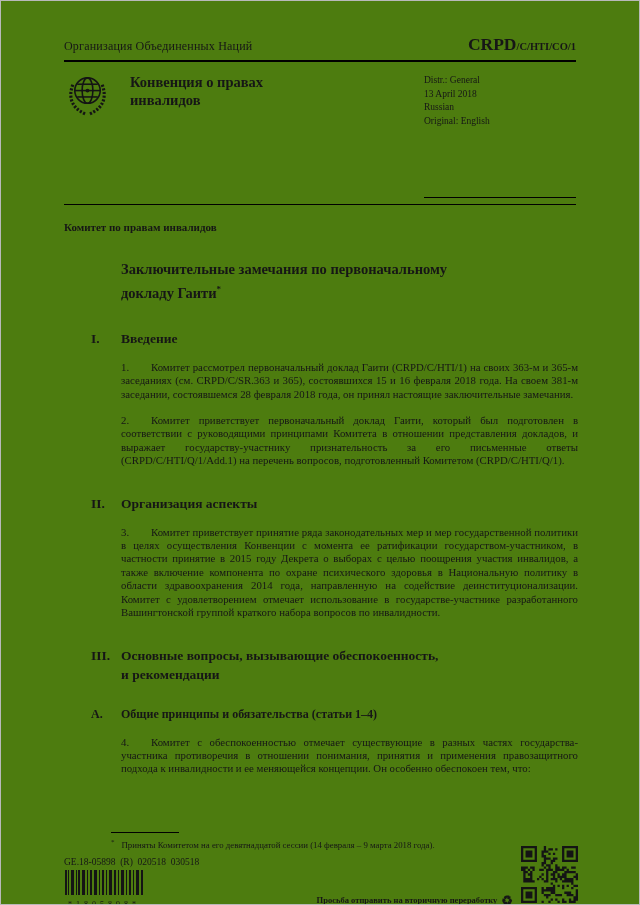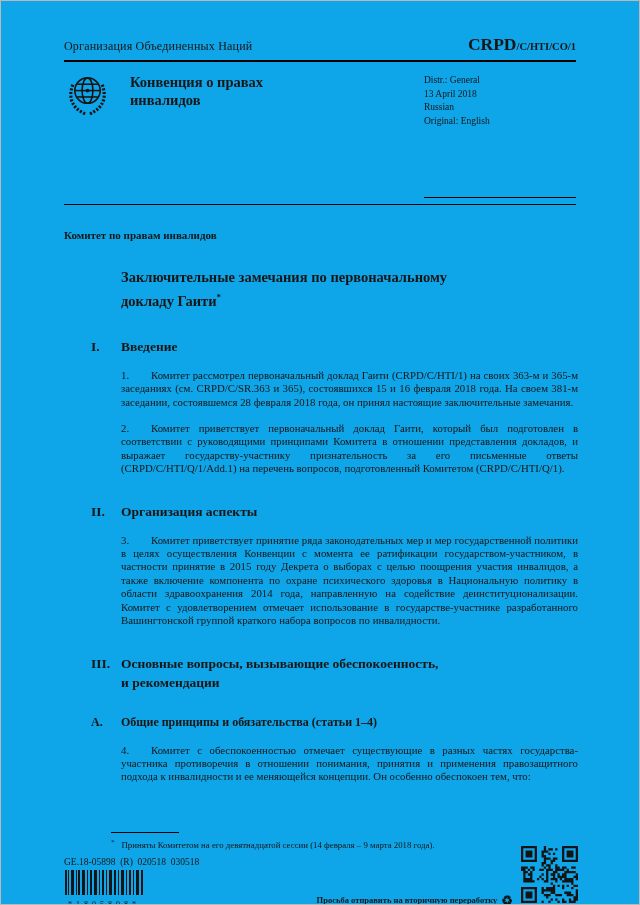--- a/index.html
+++ b/index.html
@@ -1,40 +1,40 @@
 <!DOCTYPE html>
 <html><head>
 <meta charset="utf-8">
 <style>
   * { margin:0; padding:0; box-sizing:border-box; }
   html,body { background:#d9d9d9; }
   body { font-family:"Liberation Serif", serif; }
   .page {
-    width:640px; height:905px; margin:0 auto; background:#0ea5e9;
+    width:640px; height:905px; margin:0 auto; background:#4d7c0f;
     position:relative; color:#161616; overflow:hidden; border:1px solid #b9b9b9;
   }
   .content { padding:33px 63px 0 63px; }
 
   
   .top-header { display:flex; justify-content:space-between; align-items:baseline;
     border-bottom:2.5px solid #000; padding-bottom:5px; }
   .org-name { font-size:12px; letter-spacing:.2px; }
   .doc-symbol-main { font-size:17.5px; font-weight:bold; }
   .doc-symbol-suffix { font-size:10.5px; font-weight:bold; }
 
   
   .masthead { display:flex; margin-top:9px; height:126px; }
   .emblem { width:47px; flex:none; margin-right:13px; }
   .mast-title { flex:1; font-size:14.5px; font-weight:bold; line-height:18px;
     white-space:pre-line; padding-top:2px;margin-left:6px; }
   .distr-block { width:152px; flex:none; font-size:9.5px; line-height:13.5px; padding-top:3px; }
   .rule-right { width:152px; margin-left:auto; border-top:1px solid #000; }
   .rule-full { border-top:1px solid #000; margin-top:6px; }
 
-  .committee { font-size:11px; font-weight:bold; margin-top:24px; }
+  .committee { font-size:11px; font-weight:bold; margin-top:16px; }
 
   .doc-title { margin:26px 0 0 57px; font-size:14.5px; font-weight:bold; line-height:20px;font-family:Liberation Serif, serif; }
   .doc-title-text { white-space:pre-line; }
   .doc-title sup { font-size:9px; }
 
   .sec-heading { display:flex; margin-top:26px; font-weight:bold; font-size:13.5px; line-height:19px; }
   .sec-num { width:30px; margin-left:27px; flex:none; }
   .sec-text { white-space:pre-line; max-width:400px; }
   .sub-heading { font-size:12px; line-height:17px; margin-top:22px; }
 

